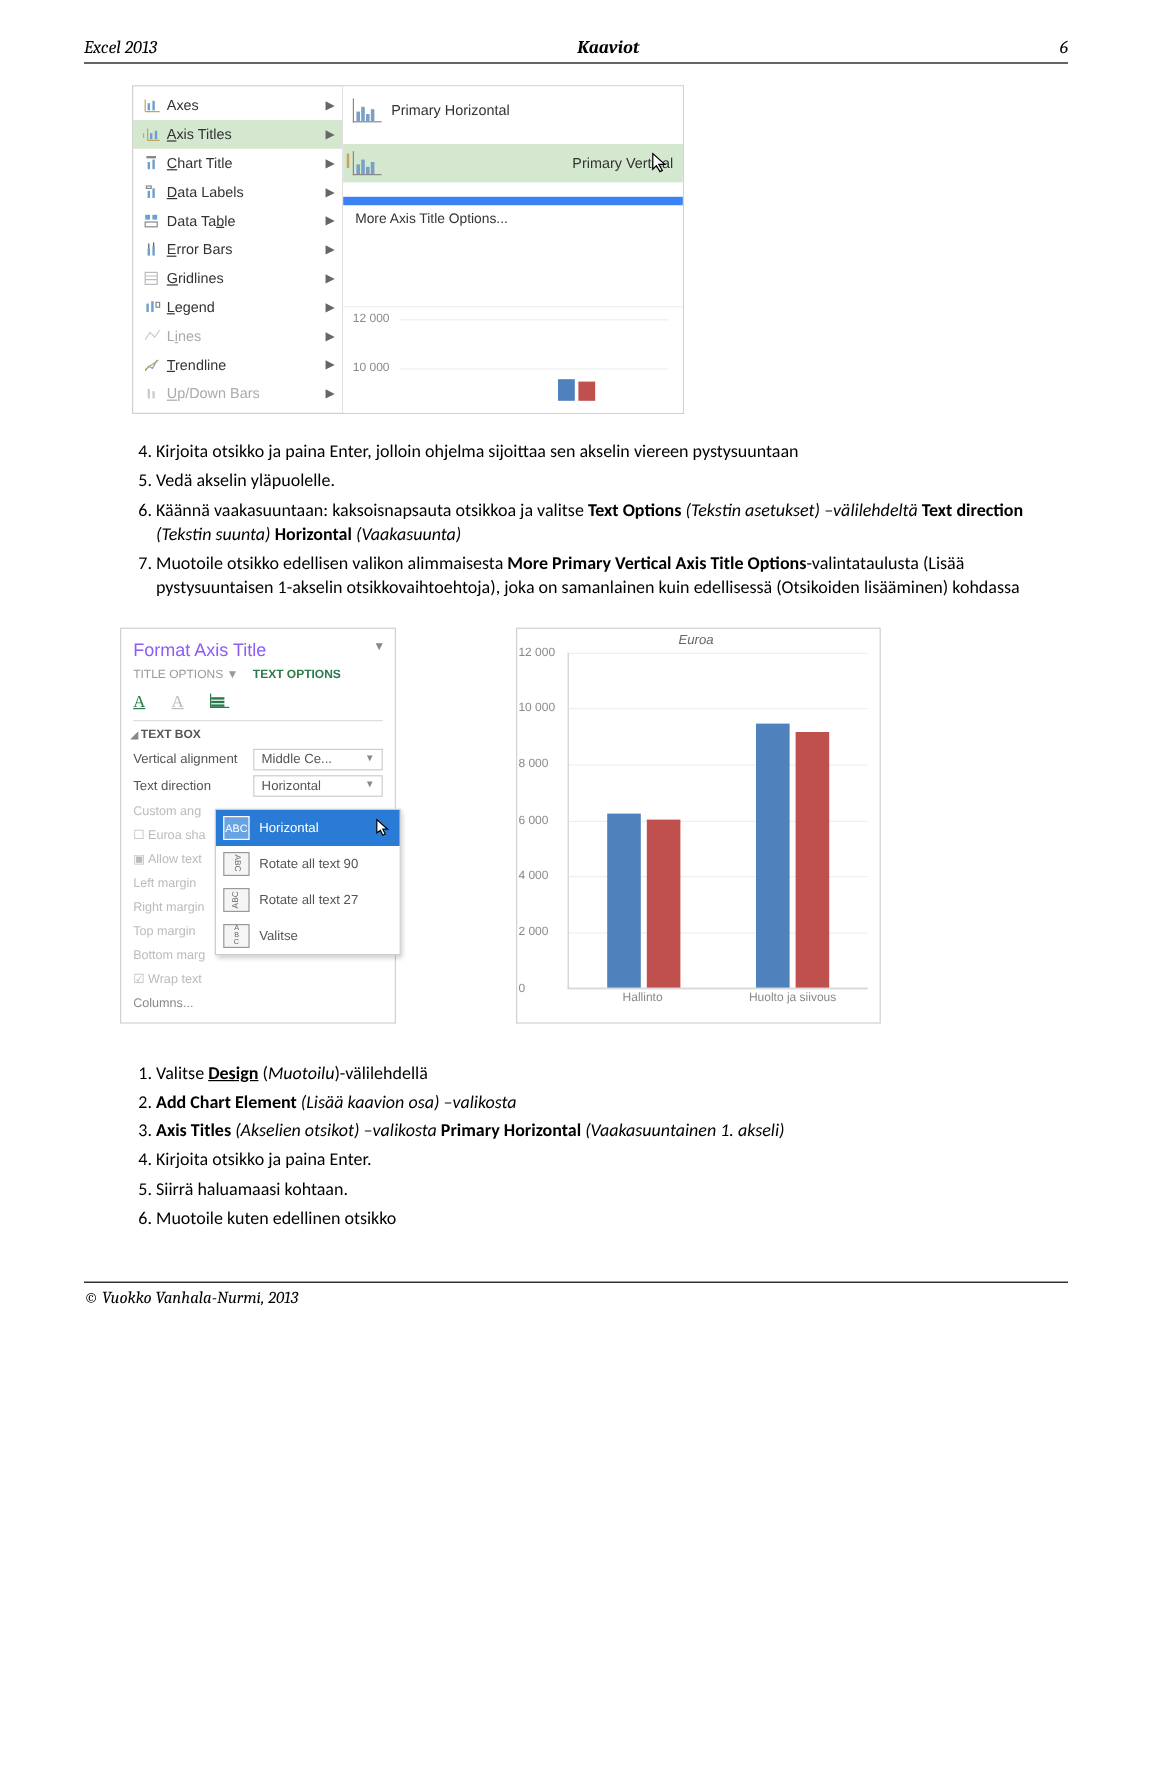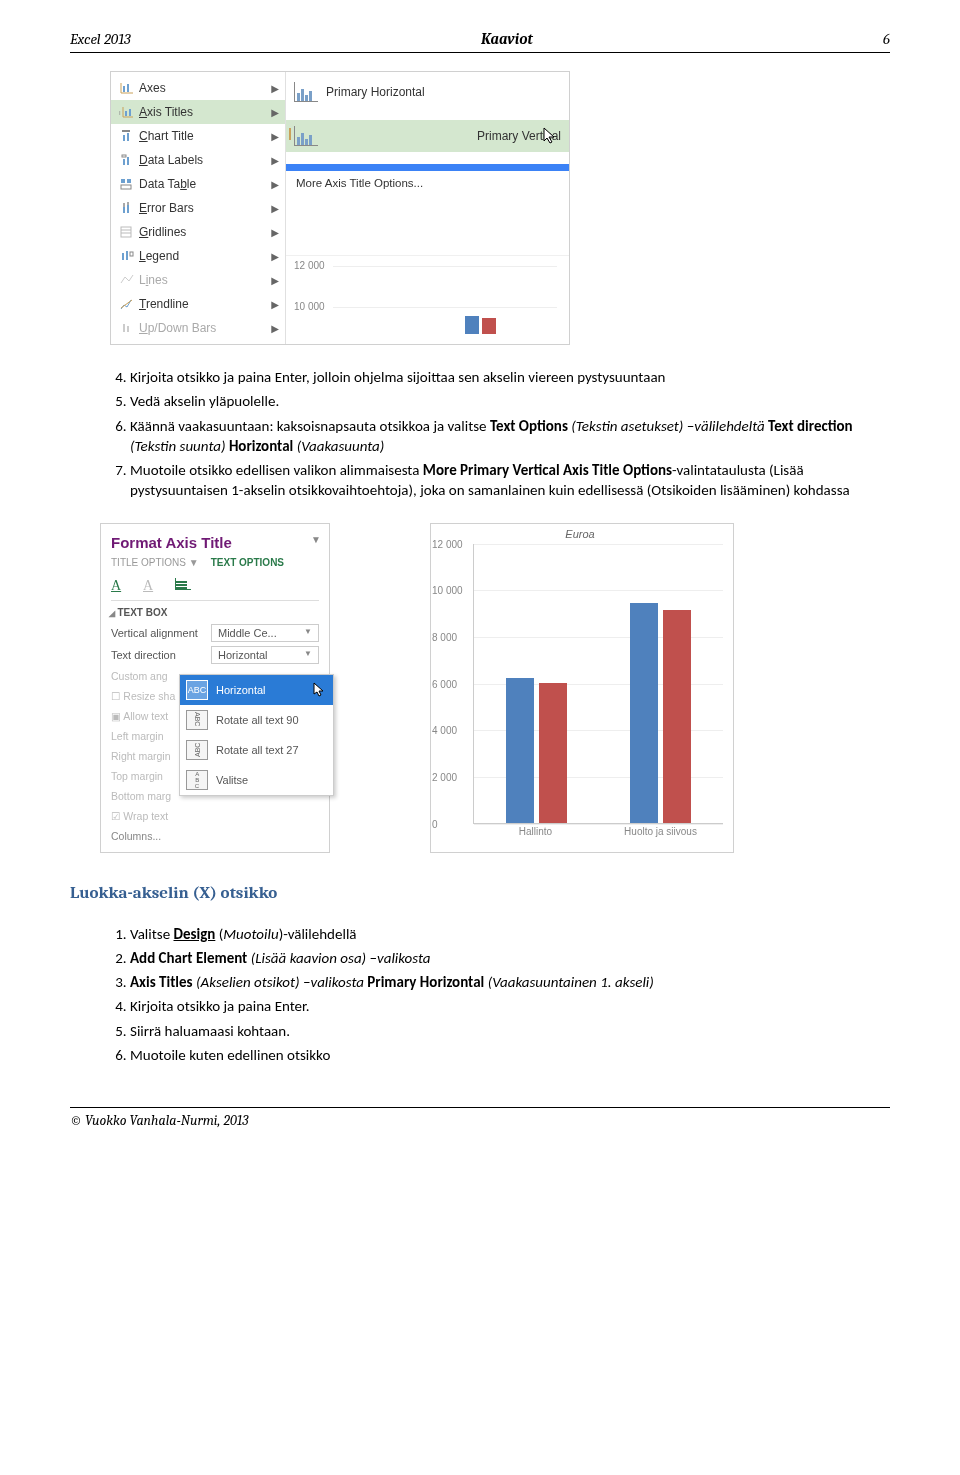--- a/index.html
+++ b/index.html
@@ -124,23 +124,23 @@
   }
   .format-panel {
     width: 230px;
     border: 1px solid #d0d0d0;
     padding: 10px 10px 6px 10px;
     font-size: 11px;
     color: #555;
     position: relative;
   }
   .fp-title {
-    color: #701a75;
+    color: #8b5cf6;
     font-size: 15px;
-    font-weight: 700;
+    font-weight: 400;
     margin-bottom: 6px;
   }
   .fp-tabs {
     display: flex;
     gap: 12px;
     font-size: 10px;
     margin-bottom: 6px;
   }
   .fp-tabs .t1 { color: #999; }
   .fp-tabs .t2 { color: #2a7a4a; font-weight: bold; }
@@ -524,21 +524,21 @@
       <div class="fp-field">
         <span class="lbl">Text direction</span>
         <span class="val">
             <span>Horizontal</span>
             <span class="dd">▼</span>
           </span>
       </div>
 
       <div style="color:#bbb;font-size:10.5px;line-height:20px;">
         <div>Custom ang</div>
-        <div>☐ <span>Resize sha</span></div>
+        <div>☐ <span>Euroa sha</span></div>
         <div>▣ <span>Allow text</span></div>
         <div>Left margin</div>
         <div>Right margin</div>
         <div>Top margin</div>
         <div>Bottom marg</div>
         <div>☑ <span>Wrap text</span></div>
         <div style="color:#888">Columns...</div>
       </div>
 
       <div class="dropdown">
@@ -592,21 +592,20 @@
             </div>
           </div>
         </div>
       <div class="x-labs" id="x-labs">
           <span>Hallinto</span>
           <span>Huolto ja siivous</span>
         </div>
     </div>
   </div>
 
-  <h3 class="section">Luokka-akselin (X) otsikko</h3>
 
   <div class="body-text">
     <ol>
       <li><span>Valitse </span><b class="u">Design</b><span> (</span><i>Muotoilu</i><span>)-välilehdellä</span></li>
       <li><span> </span><b>Add Chart Element</b><i> (Lisää kaavion osa) –valikosta</i></li>
       <li><span></span><b>Axis Titles</b><i>  (Akselien otsikot) –valikosta </i><b>Primary Horizontal</b><i> (Vaakasuuntainen 1. akseli)</i></li>
       <li><span>Kirjoita otsikko ja paina Enter.</span></li>
       <li><span>Siirrä haluamaasi kohtaan.</span></li>
       <li><span>Muotoile kuten edellinen otsikko</span></li>
     </ol>

